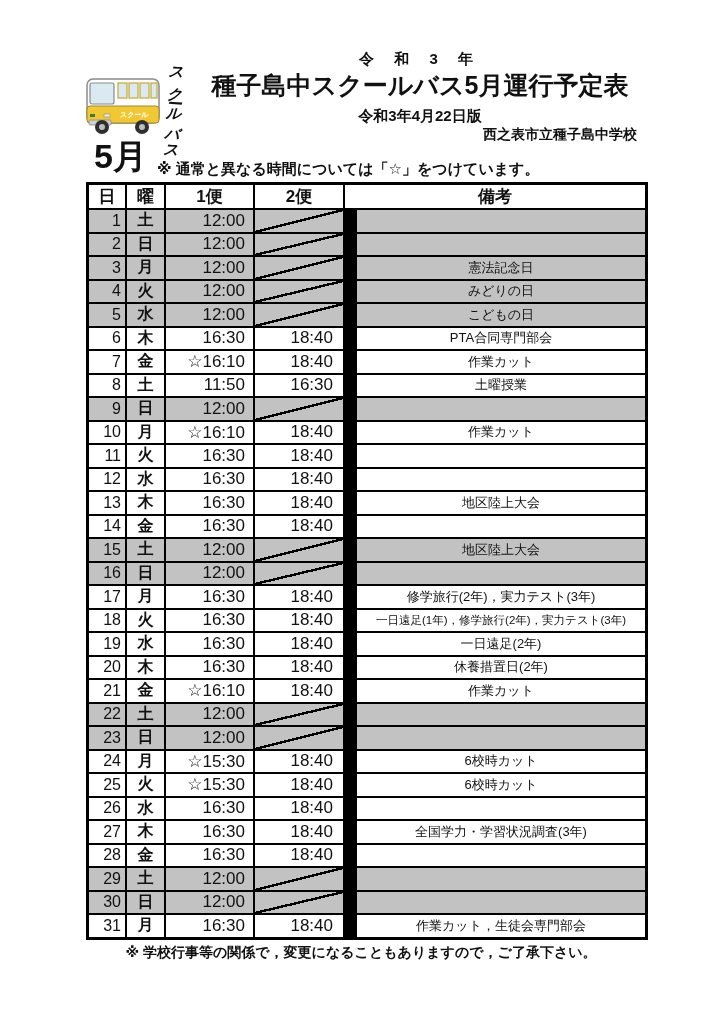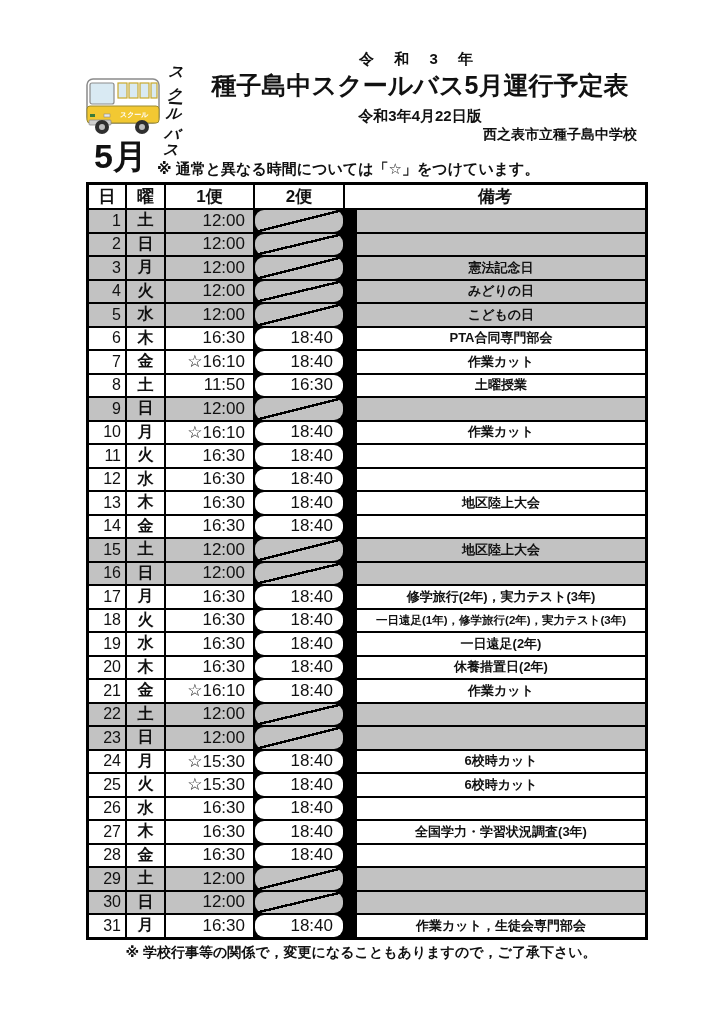--- a/index.html
+++ b/index.html
@@ -47,22 +47,22 @@
     background:#fff;
     display:flex; align-items:center;
     font-size:17px;
     overflow:hidden; white-space:nowrap;
   }
   .cell.gray { background:var(--row-gray,#c2c2c2); }
   .hcell { justify-content:center; font-weight:bold; font-size:17px; }
   .c-date  { justify-content:flex-end; padding-right:4px; font-size:16px; }
   .c-day   { justify-content:center; font-weight:bold; font-size:16px; }
   .c-bin1  { justify-content:flex-end; padding-right:8px;text-align:right; }
-  .c-bin2  { justify-content:flex-end; padding-right:10px;border-radius:9px; }
-  .c-remark{ justify-content:center; font-size:13px; font-weight:bold;margin-left:12px; }
+  .c-bin2  { justify-content:flex-end; padding-right:10px; }
+  .c-remark{ justify-content:center; font-size:13px; font-weight:normal;margin-left:12px; }
   .c-remark.small { font-size:11.5px; }
   .c-bin2.slash {
     background-image:linear-gradient(to bottom right,
       transparent calc(50% - 1.2px),
       #000 calc(50% - 1.2px),
       #000 calc(50% + 1.2px),
       transparent calc(50% + 1.2px));
   }
 
   .footer-note {

